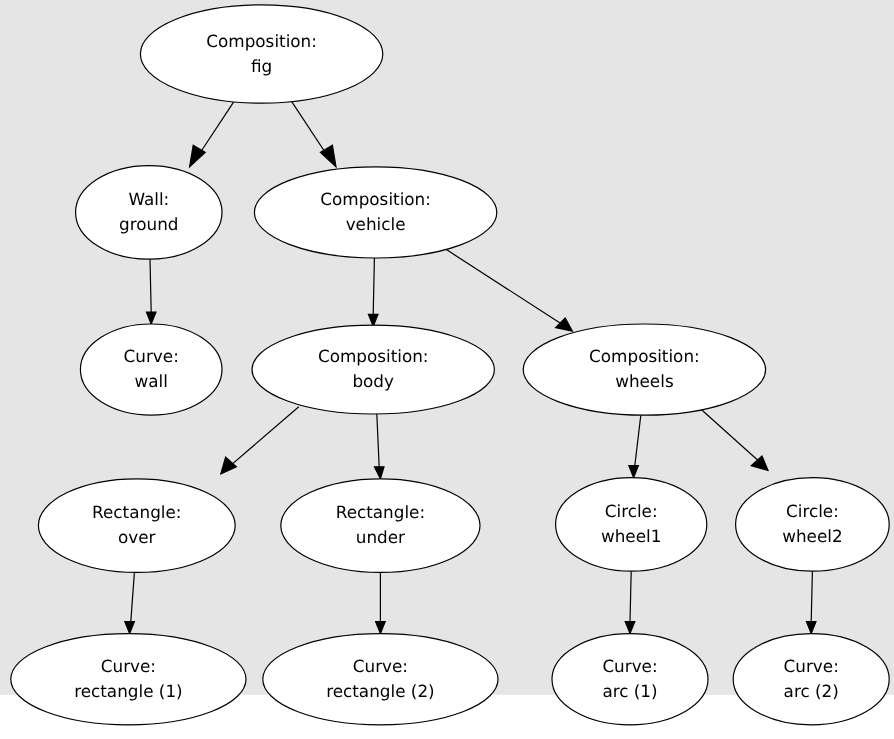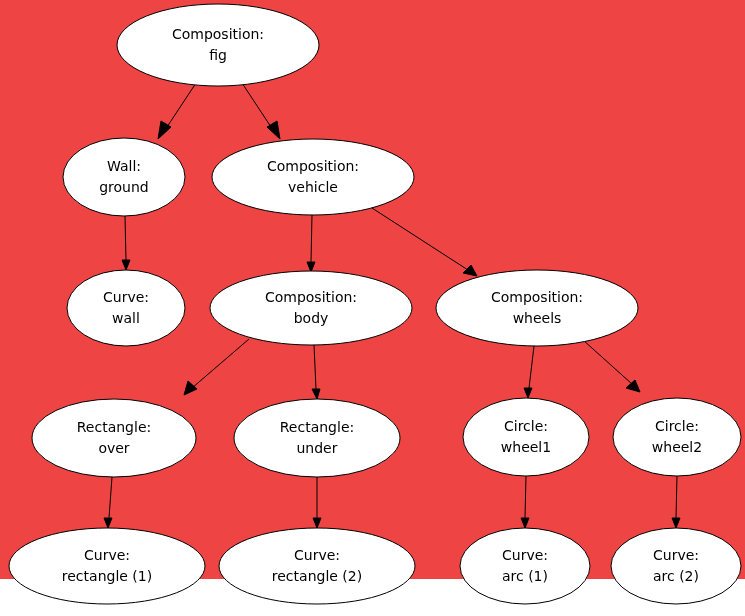--- a/index.html
+++ b/index.html
@@ -10,21 +10,21 @@
   body {
     width: 745px;
     height: 616px;
     font-family: "DejaVu Sans", sans-serif;
     overflow: hidden;
   }
   #graph-canvas {
     position: relative;
     width: 745px;
     height: 579px;
-    background: #ef4444;
+    background: #e5e5e5;
   }
   #graph-svg {
     position: absolute;
     top: 0;
     left: 0;
     width: 745px;
     height: 616px;
     display: block;
   }
   .node-ellipse {

